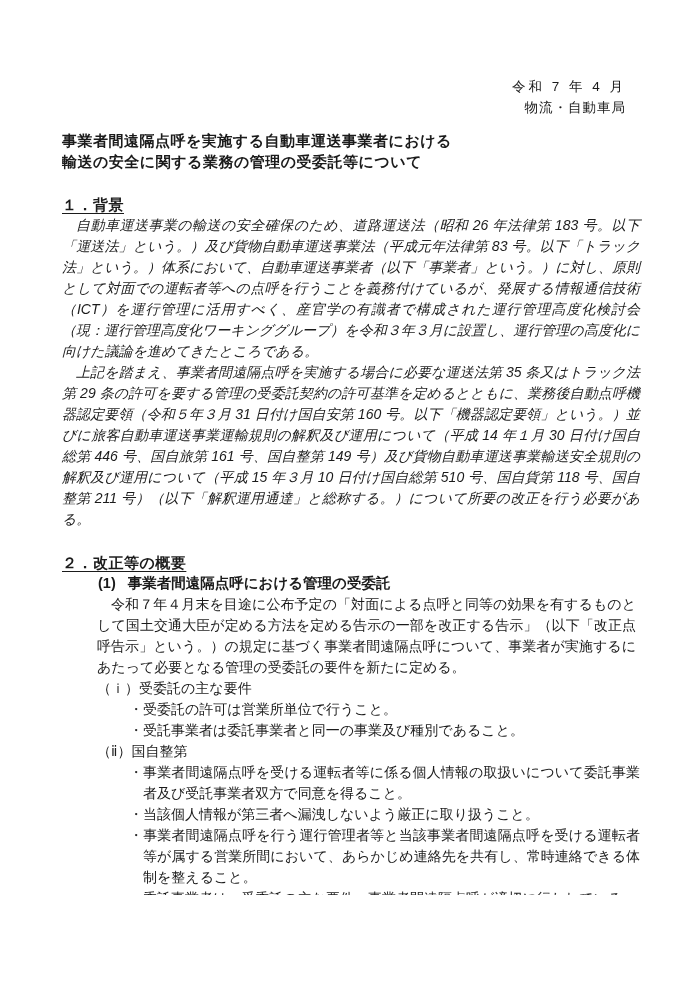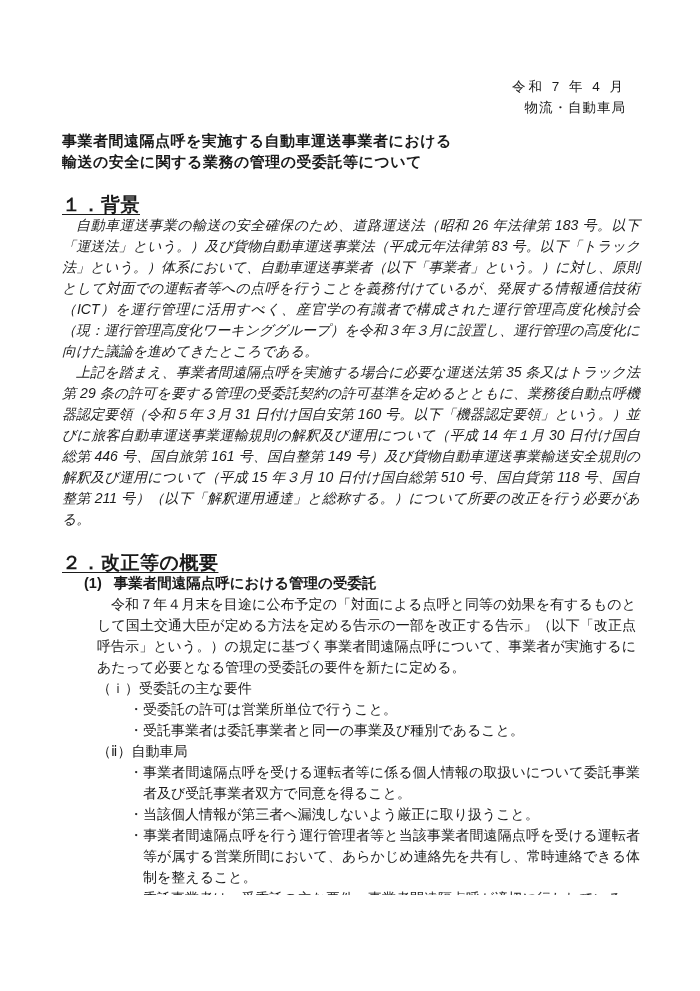--- a/index.html
+++ b/index.html
@@ -37,33 +37,33 @@
   .doc-title {
     margin: 12px 0 0 0;
     text-align: left;
     font-size: 15px;
     font-weight: bold;
     line-height: 21px;
     letter-spacing: 0.5px;
   }
   .sec-heading {
     margin: 22px 0 0 0;
-    font-size: 19px;
+    font-size: 15px;
     font-weight: bold;
     text-decoration: underline;
     text-underline-offset: 3px;
     letter-spacing: 0.5px;
   }
   .para {
     margin: 0;
     text-indent: 1em;
     font-style: italic;
   }
   .sub-heading {
-    margin: 0 0 0 22px;
+    margin: 0 0 0 36px;
     font-size: 14.5px;
     font-weight: bold;
   }
   .sub-heading .marker {
     display: inline-block;
     margin-right: 12px;
     font-weight: bold;
   }
   .sub-para {
     margin: 0 4px 0 35px;
@@ -112,21 +112,21 @@
     </div>
 
     <p class="sub-para">令和７年４月末を目途に公布予定の「対面による点呼と同等の効果を有するものとして国土交通大臣が定める方法を定める告示の一部を改正する告示」（以下「改正点呼告示」という。）の規定に基づく事業者間遠隔点呼について、事業者が実施するにあたって必要となる管理の受委託の要件を新たに定める。</p>
 
     <div class="group-label">（ｉ）受委託の主な要件</div>
     <ul class="bullet-list">
       <li>・受委託の許可は営業所単位で行うこと。</li>
       <li>・受託事業者は委託事業者と同一の事業及び種別であること。</li>
     </ul>
 
-    <div class="group-label">（ⅱ）自動車局</div>
+    <div class="group-label">（ⅱ）国自整第</div>
     <ul class="bullet-list">
       <li>・事業者間遠隔点呼を受ける運転者等に係る個人情報の取扱いについて委託事業者及び受託事業者双方で同意を得ること。</li>
       <li>・当該個人情報が第三者へ漏洩しないよう厳正に取り扱うこと。</li>
       <li>・事業者間遠隔点呼を行う運行管理者等と当該事業者間遠隔点呼を受ける運転者等が属する営業所間において、あらかじめ連絡先を共有し、常時連絡できる体制を整えること。</li>
       <li>・委託事業者は、受委託の主な要件、事業者間遠隔点呼が適切に行われている</li>
     </ul>
   </section>
 
 </div>
 

